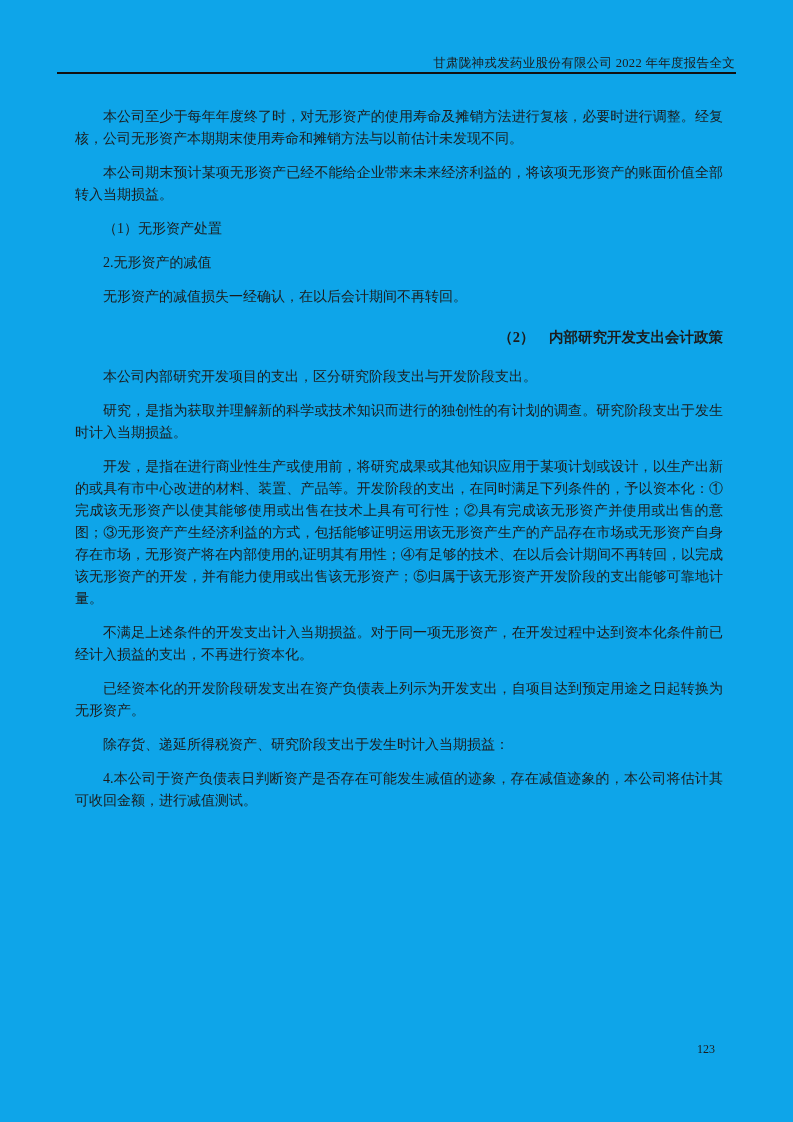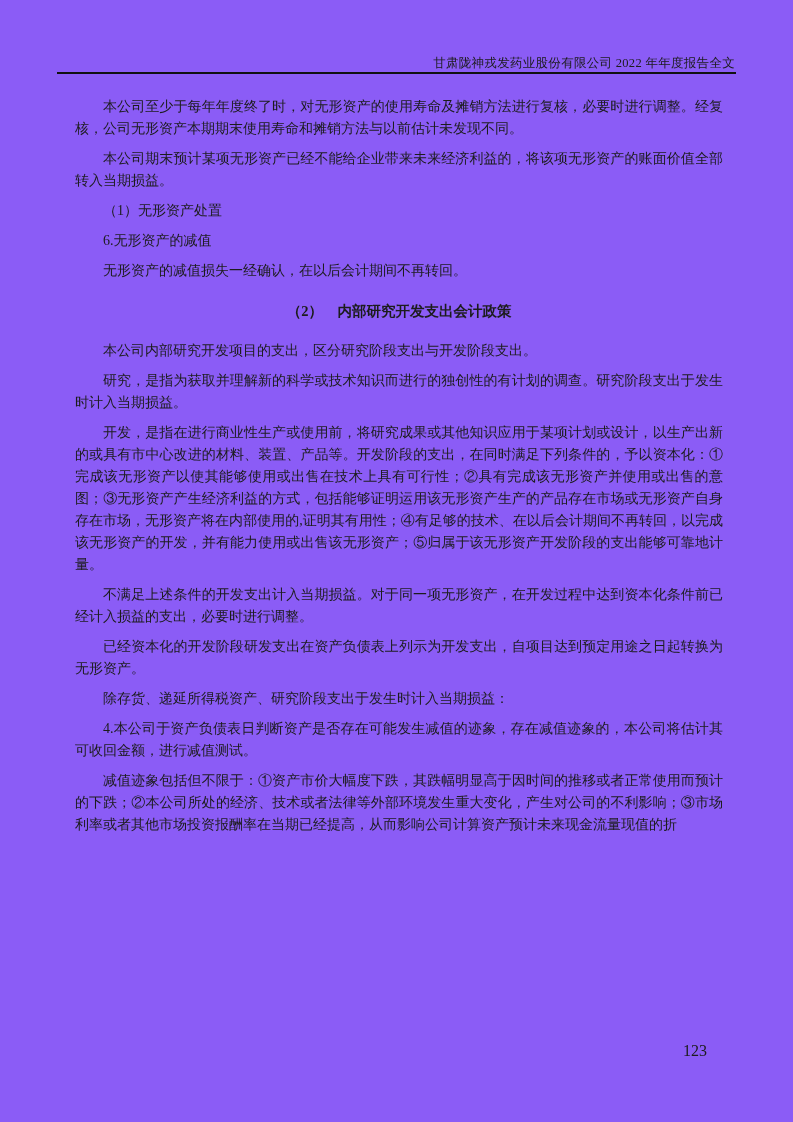--- a/index.html
+++ b/index.html
@@ -4,21 +4,21 @@
 <style>
   html, body {
     margin: 0;
     padding: 0;
     background: #ffffff;
   }
   .page {
     position: relative;
     width: 793px;
     height: 1122px;
-    background: #8b5cf6;
+    background: #0ea5e9;
     font-family: "Liberation Serif", "DejaVu Serif", serif;
     color: #1c1c1c;
     overflow: hidden;
   }
   .header-title {
     position: absolute;
     top: 55px;
     right: 58px;
     font-size: 12.5px;
     letter-spacing: 0.3px;
@@ -36,59 +36,58 @@
   .content {
     position: absolute;
     top: 94px;
     left: 75px;
     width: 648px;
     font-size: 14px;
     line-height: 22px;
     text-align: justify;
   }
   .content p {
-    margin: 2px 0 8px 0;
+    margin: 12px 0 8px 0;
     text-indent: 2em;
   }
   .content p.heading {
     font-weight: bold;
     text-indent: 0;
     margin: 18px 0 18px 0;
     font-size: 14.5px;
-    text-align: center;
+    text-align: right;
   }
   .footer-page-number {
     position: absolute;
     top: 1042px;
-    right: 86px;
-    font-size: 16px;
+    right: 78px;
+    font-size: 12px;
     color: #1c1c1c;
   }
 </style>
 </head>
 <body>
 
 <div class="page">
 
   <div class="header-title">甘肃陇神戎发药业股份有限公司 2022 年年度报告全文</div>
 
   <div class="header-rule"></div>
 
   <div class="content">
     <p class="body">本公司至少于每年年度终了时，对无形资产的使用寿命及摊销方法进行复核，必要时进行调整。经复核，公司无形资产本期期末使用寿命和摊销方法与以前估计未发现不同。</p>
     <p class="body">本公司期末预计某项无形资产已经不能给企业带来未来经济利益的，将该项无形资产的账面价值全部转入当期损益。</p>
     <p class="body">（1）无形资产处置</p>
-    <p class="body">6.无形资产的减值</p>
+    <p class="body">2.无形资产的减值</p>
     <p class="body">无形资产的减值损失一经确认，在以后会计期间不再转回。</p>
     <p class="heading">（2）　内部研究开发支出会计政策</p>
     <p class="body">本公司内部研究开发项目的支出，区分研究阶段支出与开发阶段支出。</p>
     <p class="body">研究，是指为获取并理解新的科学或技术知识而进行的独创性的有计划的调查。研究阶段支出于发生时计入当期损益。</p>
     <p class="body">开发，是指在进行商业性生产或使用前，将研究成果或其他知识应用于某项计划或设计，以生产出新的或具有市中心改进的材料、装置、产品等。开发阶段的支出，在同时满足下列条件的，予以资本化：①完成该无形资产以使其能够使用或出售在技术上具有可行性；②具有完成该无形资产并使用或出售的意图；③无形资产产生经济利益的方式，包括能够证明运用该无形资产生产的产品存在市场或无形资产自身存在市场，无形资产将在内部使用的,证明其有用性；④有足够的技术、在以后会计期间不再转回，以完成该无形资产的开发，并有能力使用或出售该无形资产；⑤归属于该无形资产开发阶段的支出能够可靠地计量。</p>
-    <p class="body">不满足上述条件的开发支出计入当期损益。对于同一项无形资产，在开发过程中达到资本化条件前已经计入损益的支出，必要时进行调整。</p>
+    <p class="body">不满足上述条件的开发支出计入当期损益。对于同一项无形资产，在开发过程中达到资本化条件前已经计入损益的支出，不再进行资本化。</p>
     <p class="body">已经资本化的开发阶段研发支出在资产负债表上列示为开发支出，自项目达到预定用途之日起转换为无形资产。</p>
     <p class="body">除存货、递延所得税资产、研究阶段支出于发生时计入当期损益：</p>
     <p class="body">4.本公司于资产负债表日判断资产是否存在可能发生减值的迹象，存在减值迹象的，本公司将估计其可收回金额，进行减值测试。</p>
-    <p class="body">减值迹象包括但不限于：①资产市价大幅度下跌，其跌幅明显高于因时间的推移或者正常使用而预计的下跌；②本公司所处的经济、技术或者法律等外部环境发生重大变化，产生对公司的不利影响；③市场利率或者其他市场投资报酬率在当期已经提高，从而影响公司计算资产预计未来现金流量现值的折</p>
   </div>
 
   <div class="footer-page-number">123</div>
 
 </div>
 
 </body></html>

